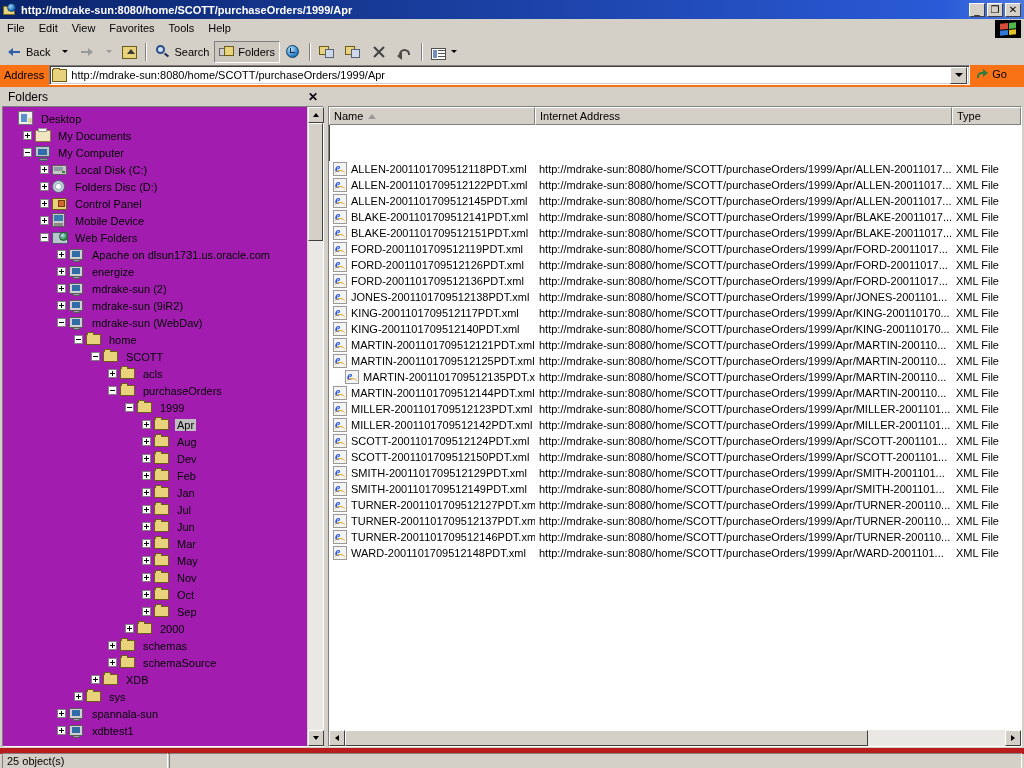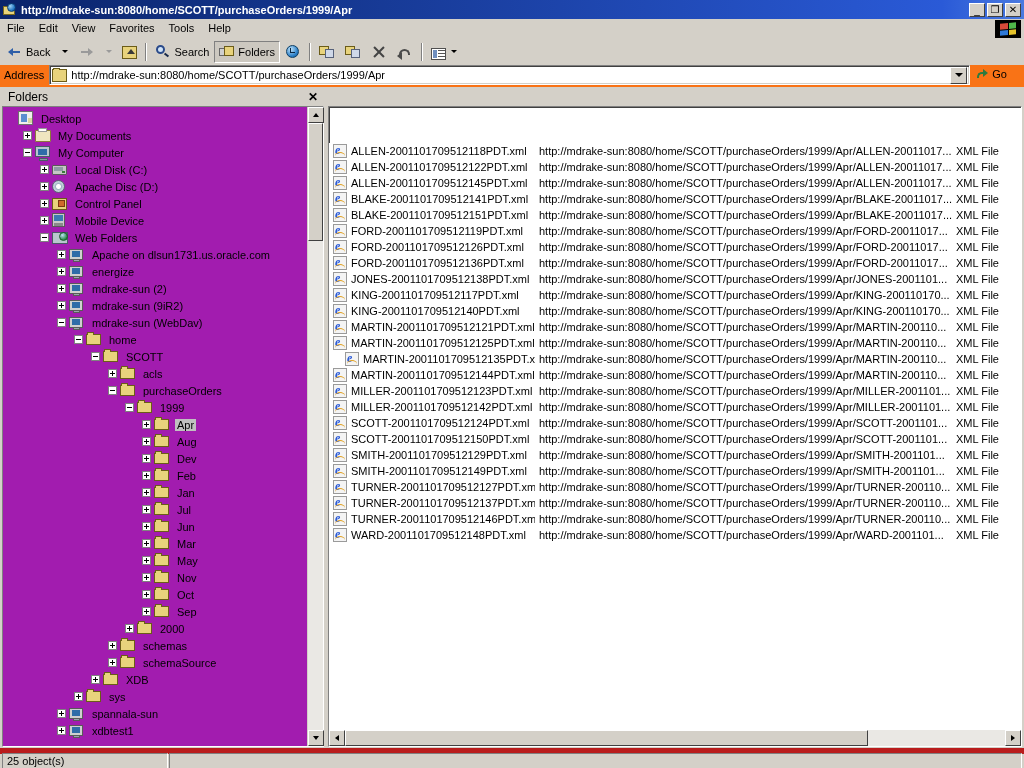--- a/index.html
+++ b/index.html
@@ -753,21 +753,21 @@
                 <span class="ti-hdd" style="position: absolute; left: 0px;"></span>
               </span>
               <span class="tlabel">Local Disk (C:)</span>
             </div>
             <div class="trow">
               <span class="tindent" style="width: 34px;"></span>
               <span class="tbox plus"></span>
               <span class="ticon">
                 <span class="ti-cd" style="position: absolute; left: 0px;"></span>
               </span>
-              <span class="tlabel">Apache Disc (D:)</span>
+              <span class="tlabel">Folders Disc (D:)</span>
             </div>
             <div class="trow">
               <span class="tindent" style="width: 34px;"></span>
               <span class="tbox plus"></span>
               <span class="ticon">
                 <span class="ti-cpanel" style="position: absolute; left: 0px;"></span>
               </span>
               <span class="tlabel">Control Panel</span>
             </div>
             <div class="trow">
@@ -1029,20 +1029,32 @@
               <i></i>
             </div>
         </div>
       </div>
     </div>
 
     <div class="splitter"></div>
 
     <div class="list-pane">
       <div class="list-outer">
+        <div class="lv-head">
+          <div class="lv-col" style="width:206px">
+            <span>Name</span>
+            <span class="sort-tri"></span>
+          </div>
+          <div class="lv-col" style="width:417px">
+            <span>Internet Address</span>
+          </div>
+          <div class="lv-col" style="flex:1 1 auto">
+            <span>Type</span>
+          </div>
+        </div>
         <div class="lv-body" id="lvbody">
             <div class="lv-row">
               <div class="lv-cell name" style="width: 206px;">
                 <span class="xml-ico"></span>
                 <span>ALLEN-2001101709512118PDT.xml</span>
               </div>
               <div class="lv-cell" style="width: 417px;">http://mdrake-sun:8080/home/SCOTT/purchaseOrders/1999/Apr/ALLEN-20011017...</div>
               <div class="lv-cell" style="flex: 1 1 auto;">XML File</div>
             </div>
             <div class="lv-row">

